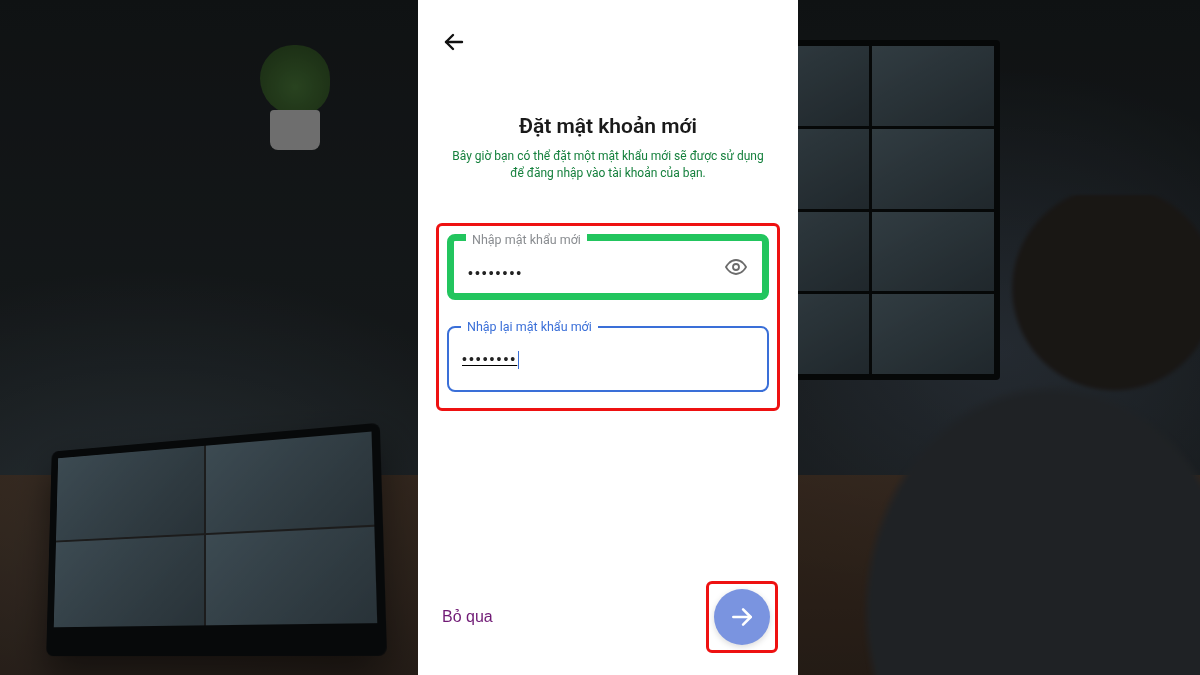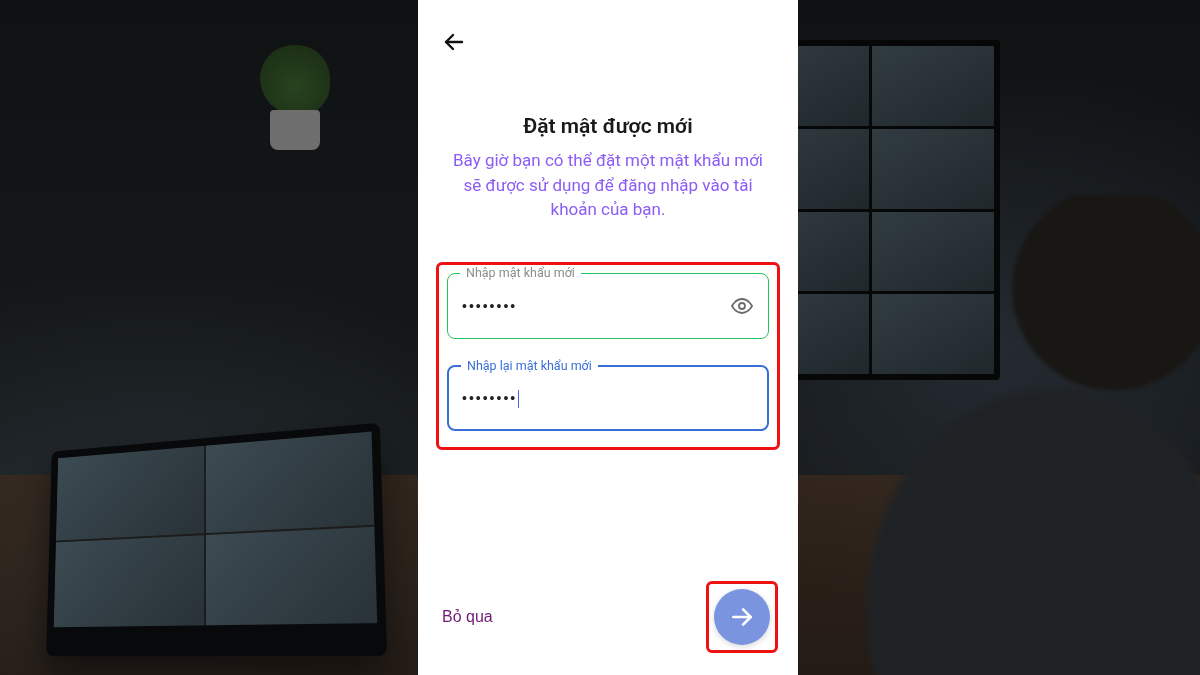--- a/index.html
+++ b/index.html
@@ -65,36 +65,36 @@
   }
   .phone-header {
     padding: 6px 18px 0 18px;
   }
   .back-btn {
     width: 36px; height: 36px; display:flex; align-items:center; justify-content:center;
     cursor:pointer; border:none; background:transparent;
   }
   .title-block { text-align:center; padding: 54px 28px 0 28px; }
   .title { font-size: 21px; font-weight: 600; color:#1a1a1a; }
-  .subtitle { font-size: 17px; color:#8b5cf6; margin-top:10px; line-height:1.45; }
+  .subtitle { font-size: 12px; color:#15803d; margin-top:10px; line-height:1.45; }
 
   .form-area { padding: 0 18px; margin-top: 40px; }
   .highlight-box {
     border: 3px solid #e11; border-radius: 6px;
     padding: 8px 8px 16px 8px;
   }
   .field {
     position: relative;
-    border: 1px solid #22c55e;
+    border: 7px solid #22c55e;
     border-radius: 8px;
     height: 66px;
     padding: 14px 50px 8px 14px;
     background:#fff;
   }
-  .field + .field { margin-top: 26px; }
+  .field + .field { margin-top: 26px; text-decoration: underline; }
   .field.focused { border: 2px solid #3a6fd8; padding: 13px 49px 7px 13px; }
   .float-label {
     position:absolute; top:-9px; left:12px; background:#fff; padding:0 6px;
     font-size: 12.5px; color:#8a8d91;
   }
   .field.focused .float-label { color:#3a6fd8; }
   .pw-dots {
     font-family: Arial, sans-serif;
     letter-spacing: 2px;
     font-size: 14px; color:#222;
@@ -164,21 +164,21 @@
     <div class="phone-header">
       <button class="back-btn">
         <svg width="24" height="24" viewBox="0 0 24 24" fill="none" stroke="#111" stroke-width="2.4" stroke-linecap="round" stroke-linejoin="round">
             <line x1="20" y1="12" x2="4" y2="12"></line>
             <polyline points="11 5 4 12 11 19"></polyline>
           </svg>
       </button>
     </div>
 
     <div class="title-block">
-      <div class="title">Đặt mật được mới</div>
+      <div class="title">Đặt mật khoản mới</div>
       <div class="subtitle">Bây giờ bạn có thể đặt một mật khẩu mới sẽ được sử dụng để đăng nhập vào tài khoản của bạn.</div>
     </div>
 
     <div class="form-area">
       <div class="highlight-box">
 
         <div class="field">
           <span class="float-label">Nhập mật khẩu mới</span>
           <div class="pw-dots">••••••••</div>
           <button class="eye-btn">

